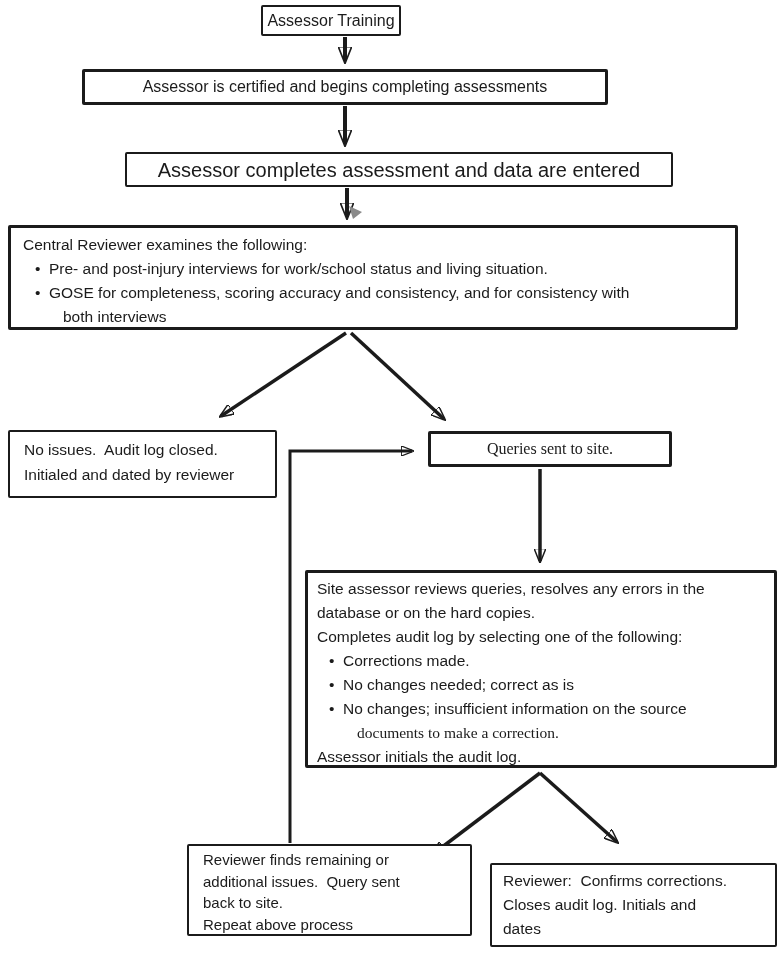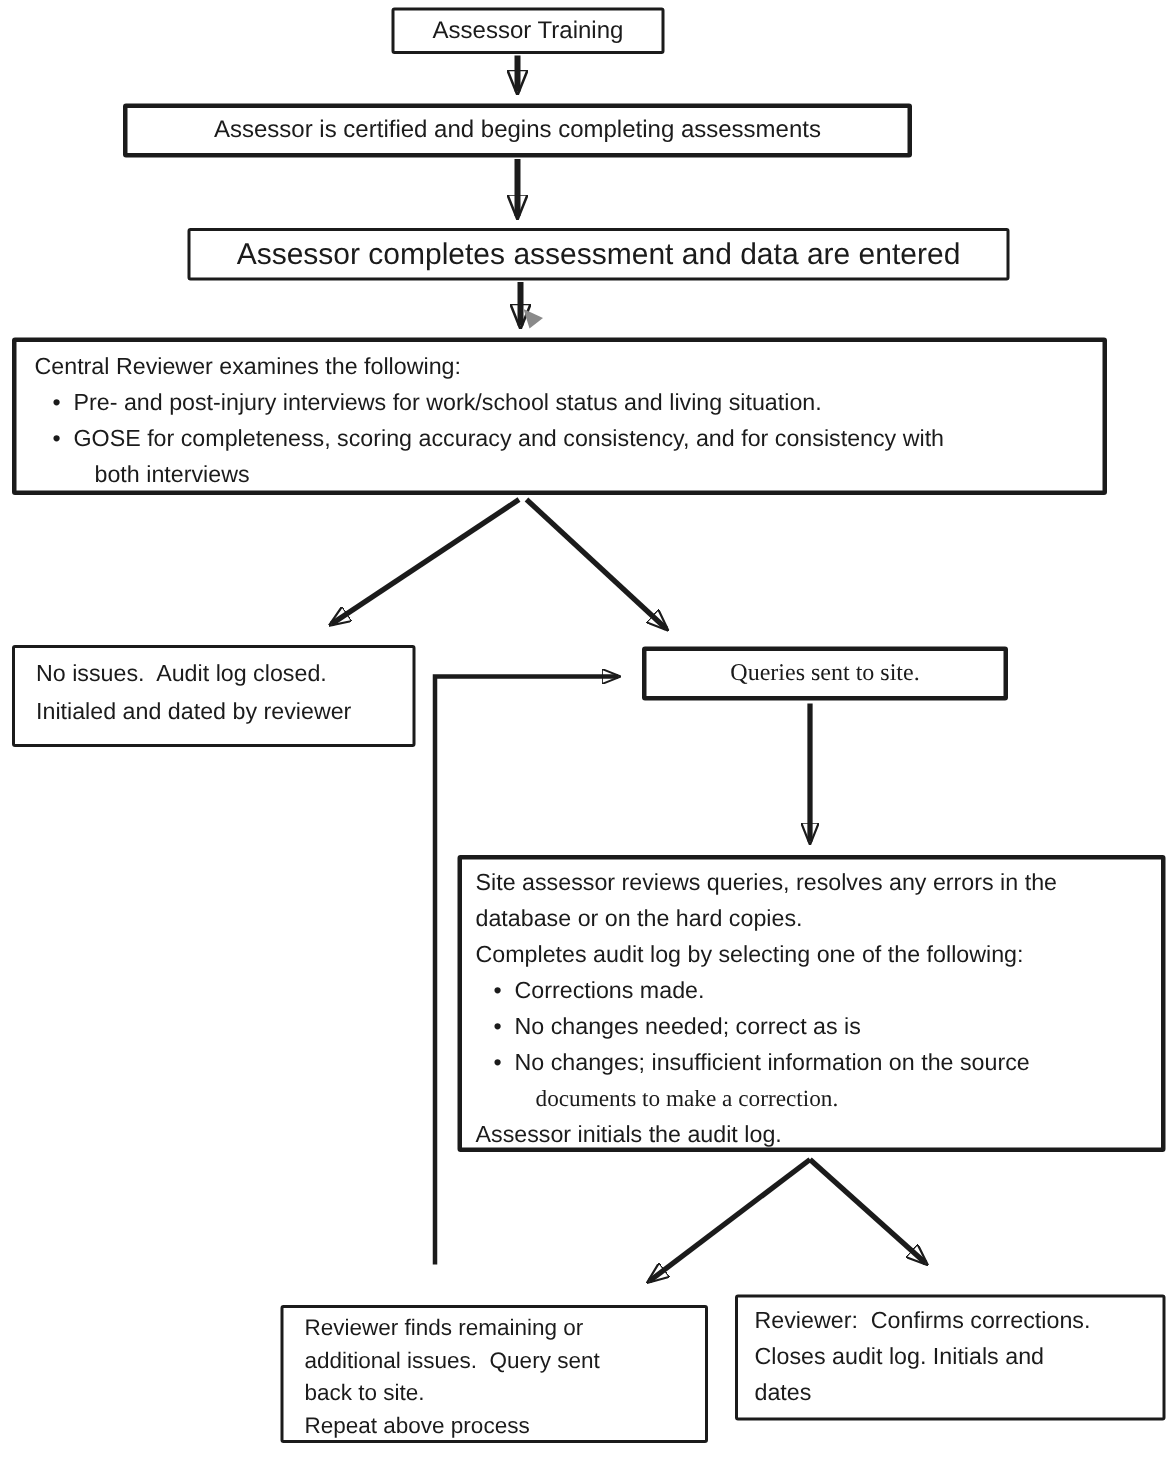--- a/index.html
+++ b/index.html
@@ -22,32 +22,32 @@
   }
   .node.center{
     display:flex;align-items:center;justify-content:center;
     text-align:center;
   }
   .thick{border-width:3px;}
   .line{white-space:pre;display:block;}
   .bullet-row{display:flex;white-space:pre;}
   .bullet-row .marker{flex:0 0 auto;}
   
-  #n-training          {left:261px;top:5px;  width:182px;height:31px;font-size:16px;justify-content:center;}
+  #n-training          {left:261px;top:5px;  width:140px;height:31px;font-size:16px;justify-content:center;}
   #n-certified         {left:82px; top:69px; width:526px;height:36px;font-size:16px;}
   #n-completes         {left:125px;top:152px;width:548px;height:35px;font-size:20px;justify-content:center;}
   #n-central           {left:8px;  top:225px;width:730px;height:105px;padding:5px 10px 0 12px;}
   #n-central .marker   {width:14px;margin-left:12px;}
   #n-central .cont     {margin-left:40px;}
   #n-noissues          {left:8px;  top:430px;width:269px;height:68px;padding:5px 12px 0 14px;line-height:25px;}
   #n-queries           {left:428px;top:431px;width:244px;height:36px;font-size:16px;font-family:Liberation Serif, serif;}
   #n-site              {left:305px;top:570px;width:472px;height:198px;padding:4px 8px 0 9px;}
   #n-site .marker      {width:14px;margin-left:12px;}
   #n-site .cont        {margin-left:40px;font-family:Liberation Serif, serif;}
-  #n-revfinds          {left:187px;top:870px;width:285px;height:92px;padding:3px 6px 0 14px;line-height:21.5px;font-size:15px;}
+  #n-revfinds          {left:187px;top:844px;width:285px;height:92px;padding:3px 6px 0 14px;line-height:21.5px;font-size:15px;}
   #n-revconfirms       {left:490px;top:863px;width:287px;height:84px;padding:4px 6px 0 11px;}
   #arrow-layer{position:absolute;left:0;top:0;pointer-events:none;}
   #arrow-layer path, #arrow-layer line{stroke:#1b1b1b;fill:none;}
 </style>
 </head>
 <body>
 
 <div id="canvas">
 
   <svg id="arrow-layer" width="780" height="977" viewBox="0 0 780 977" xmlns="http://www.w3.org/2000/svg">

